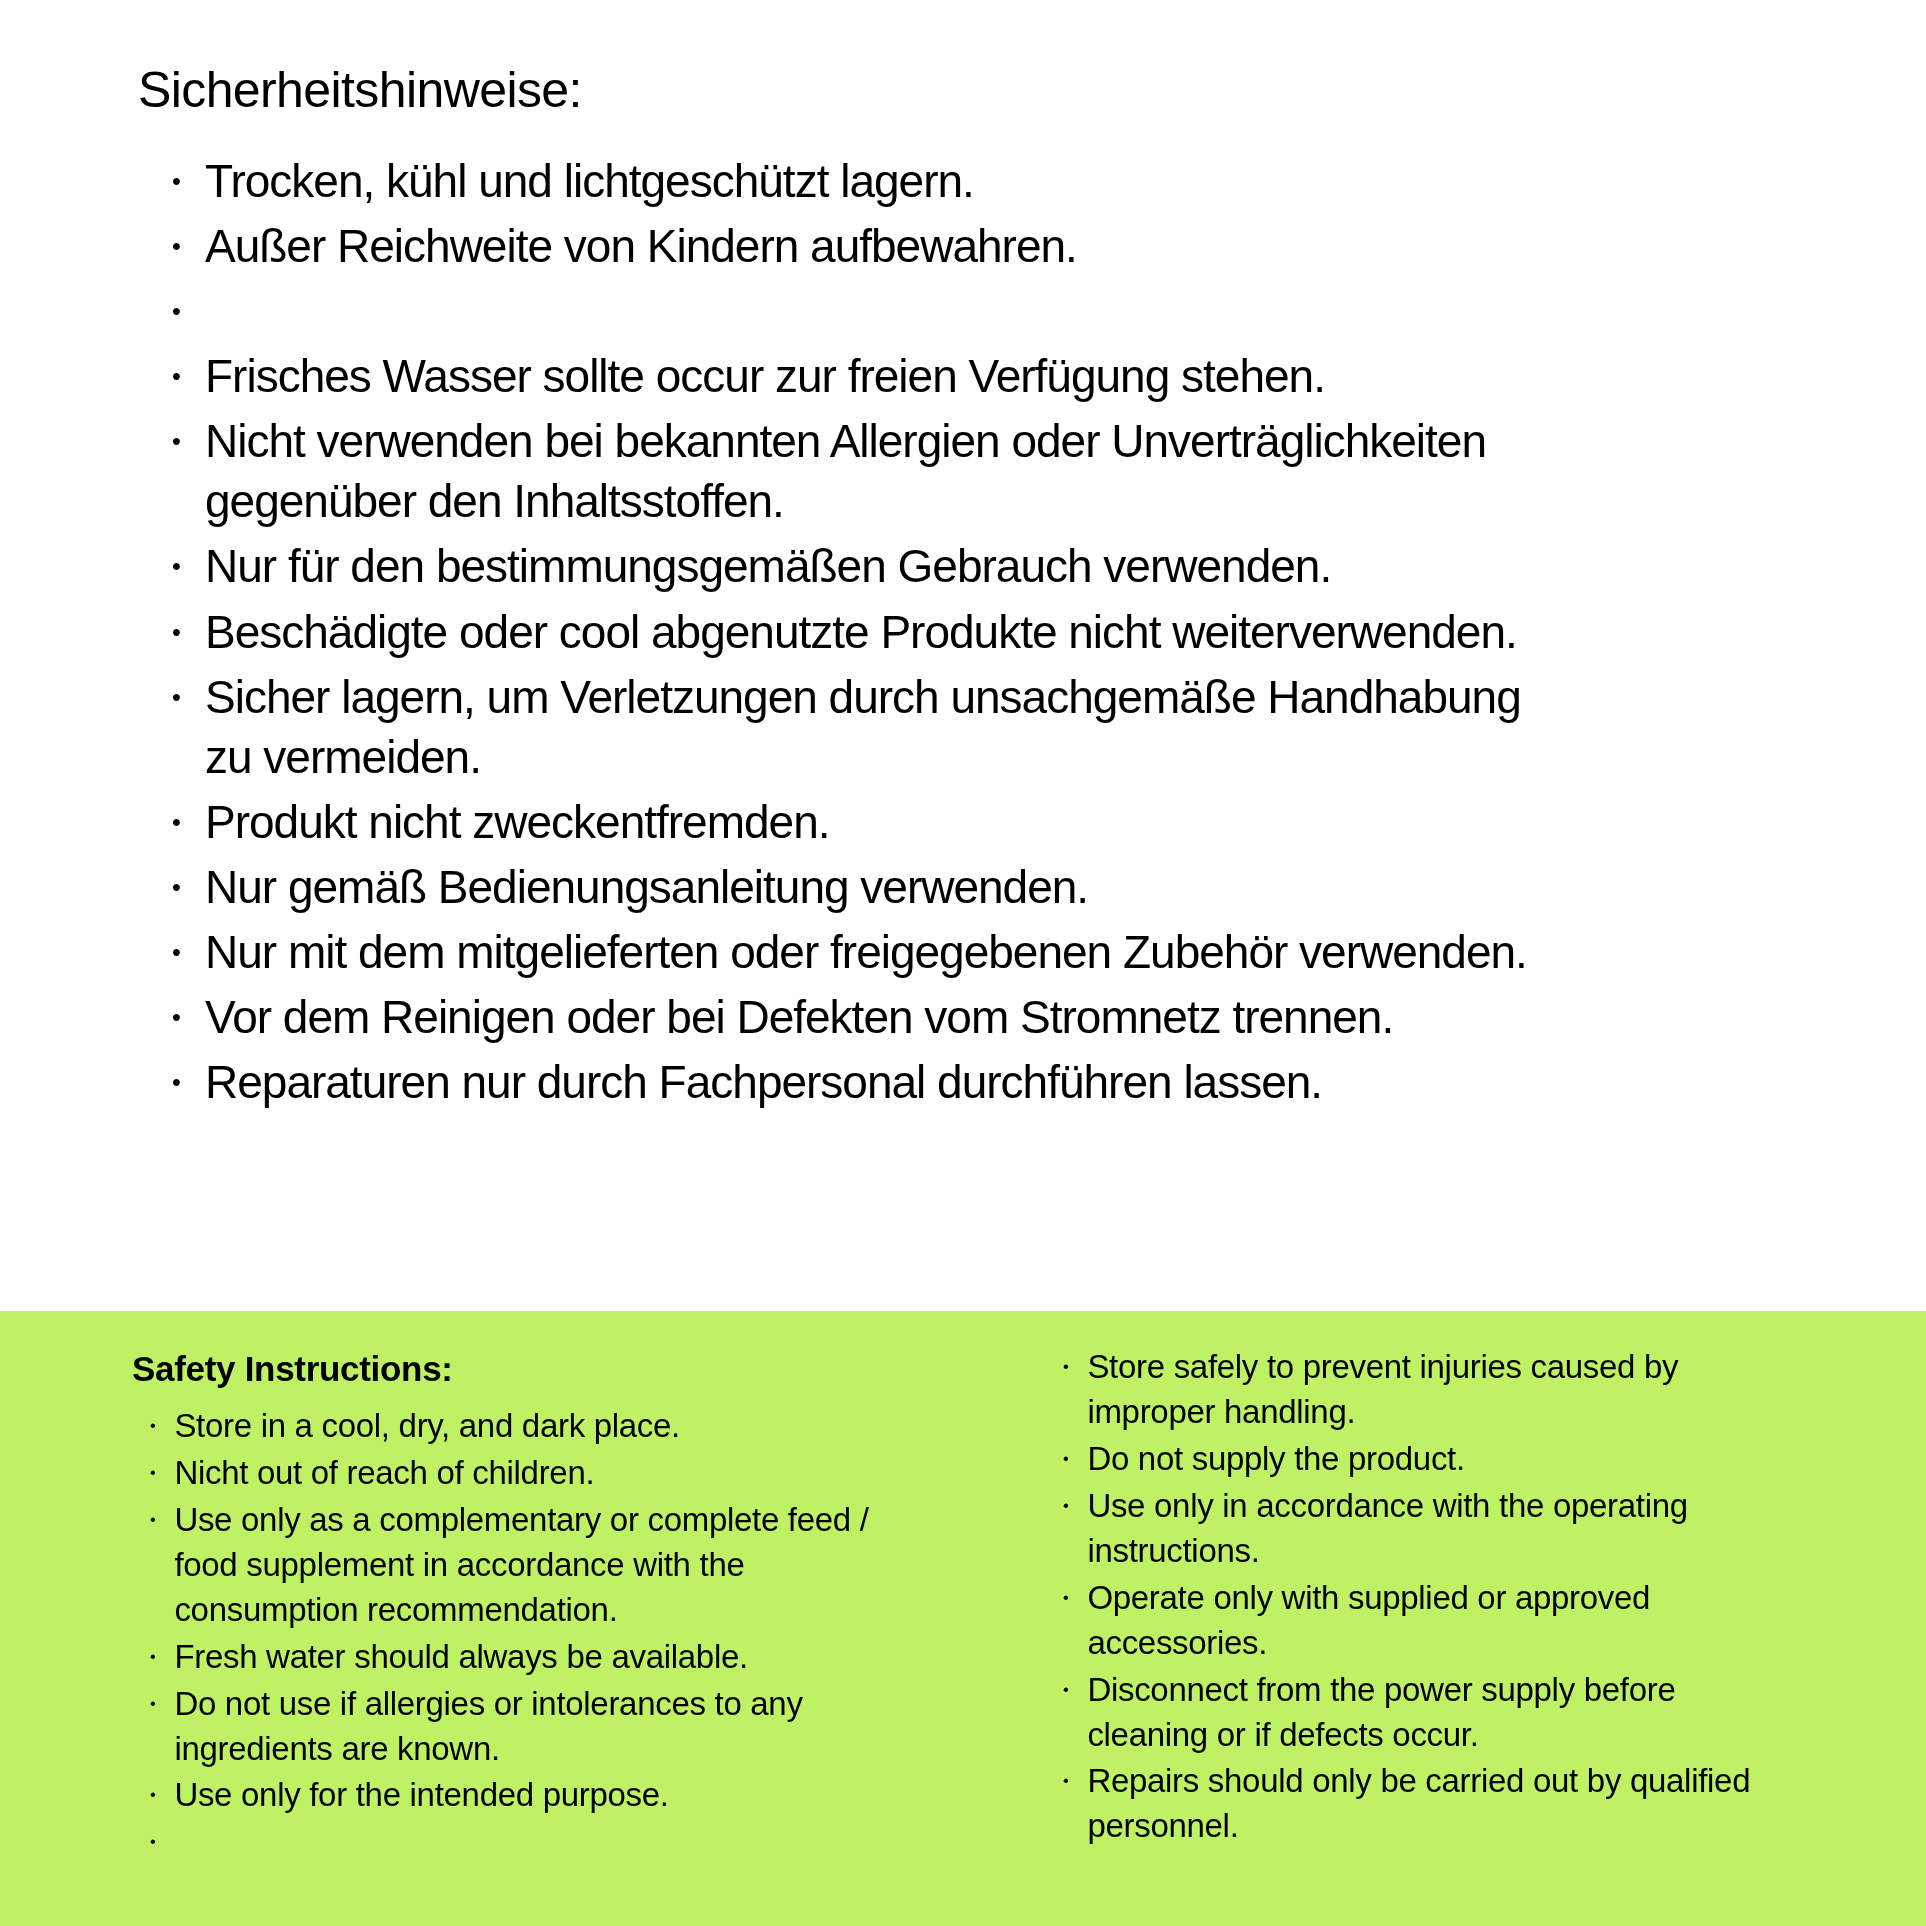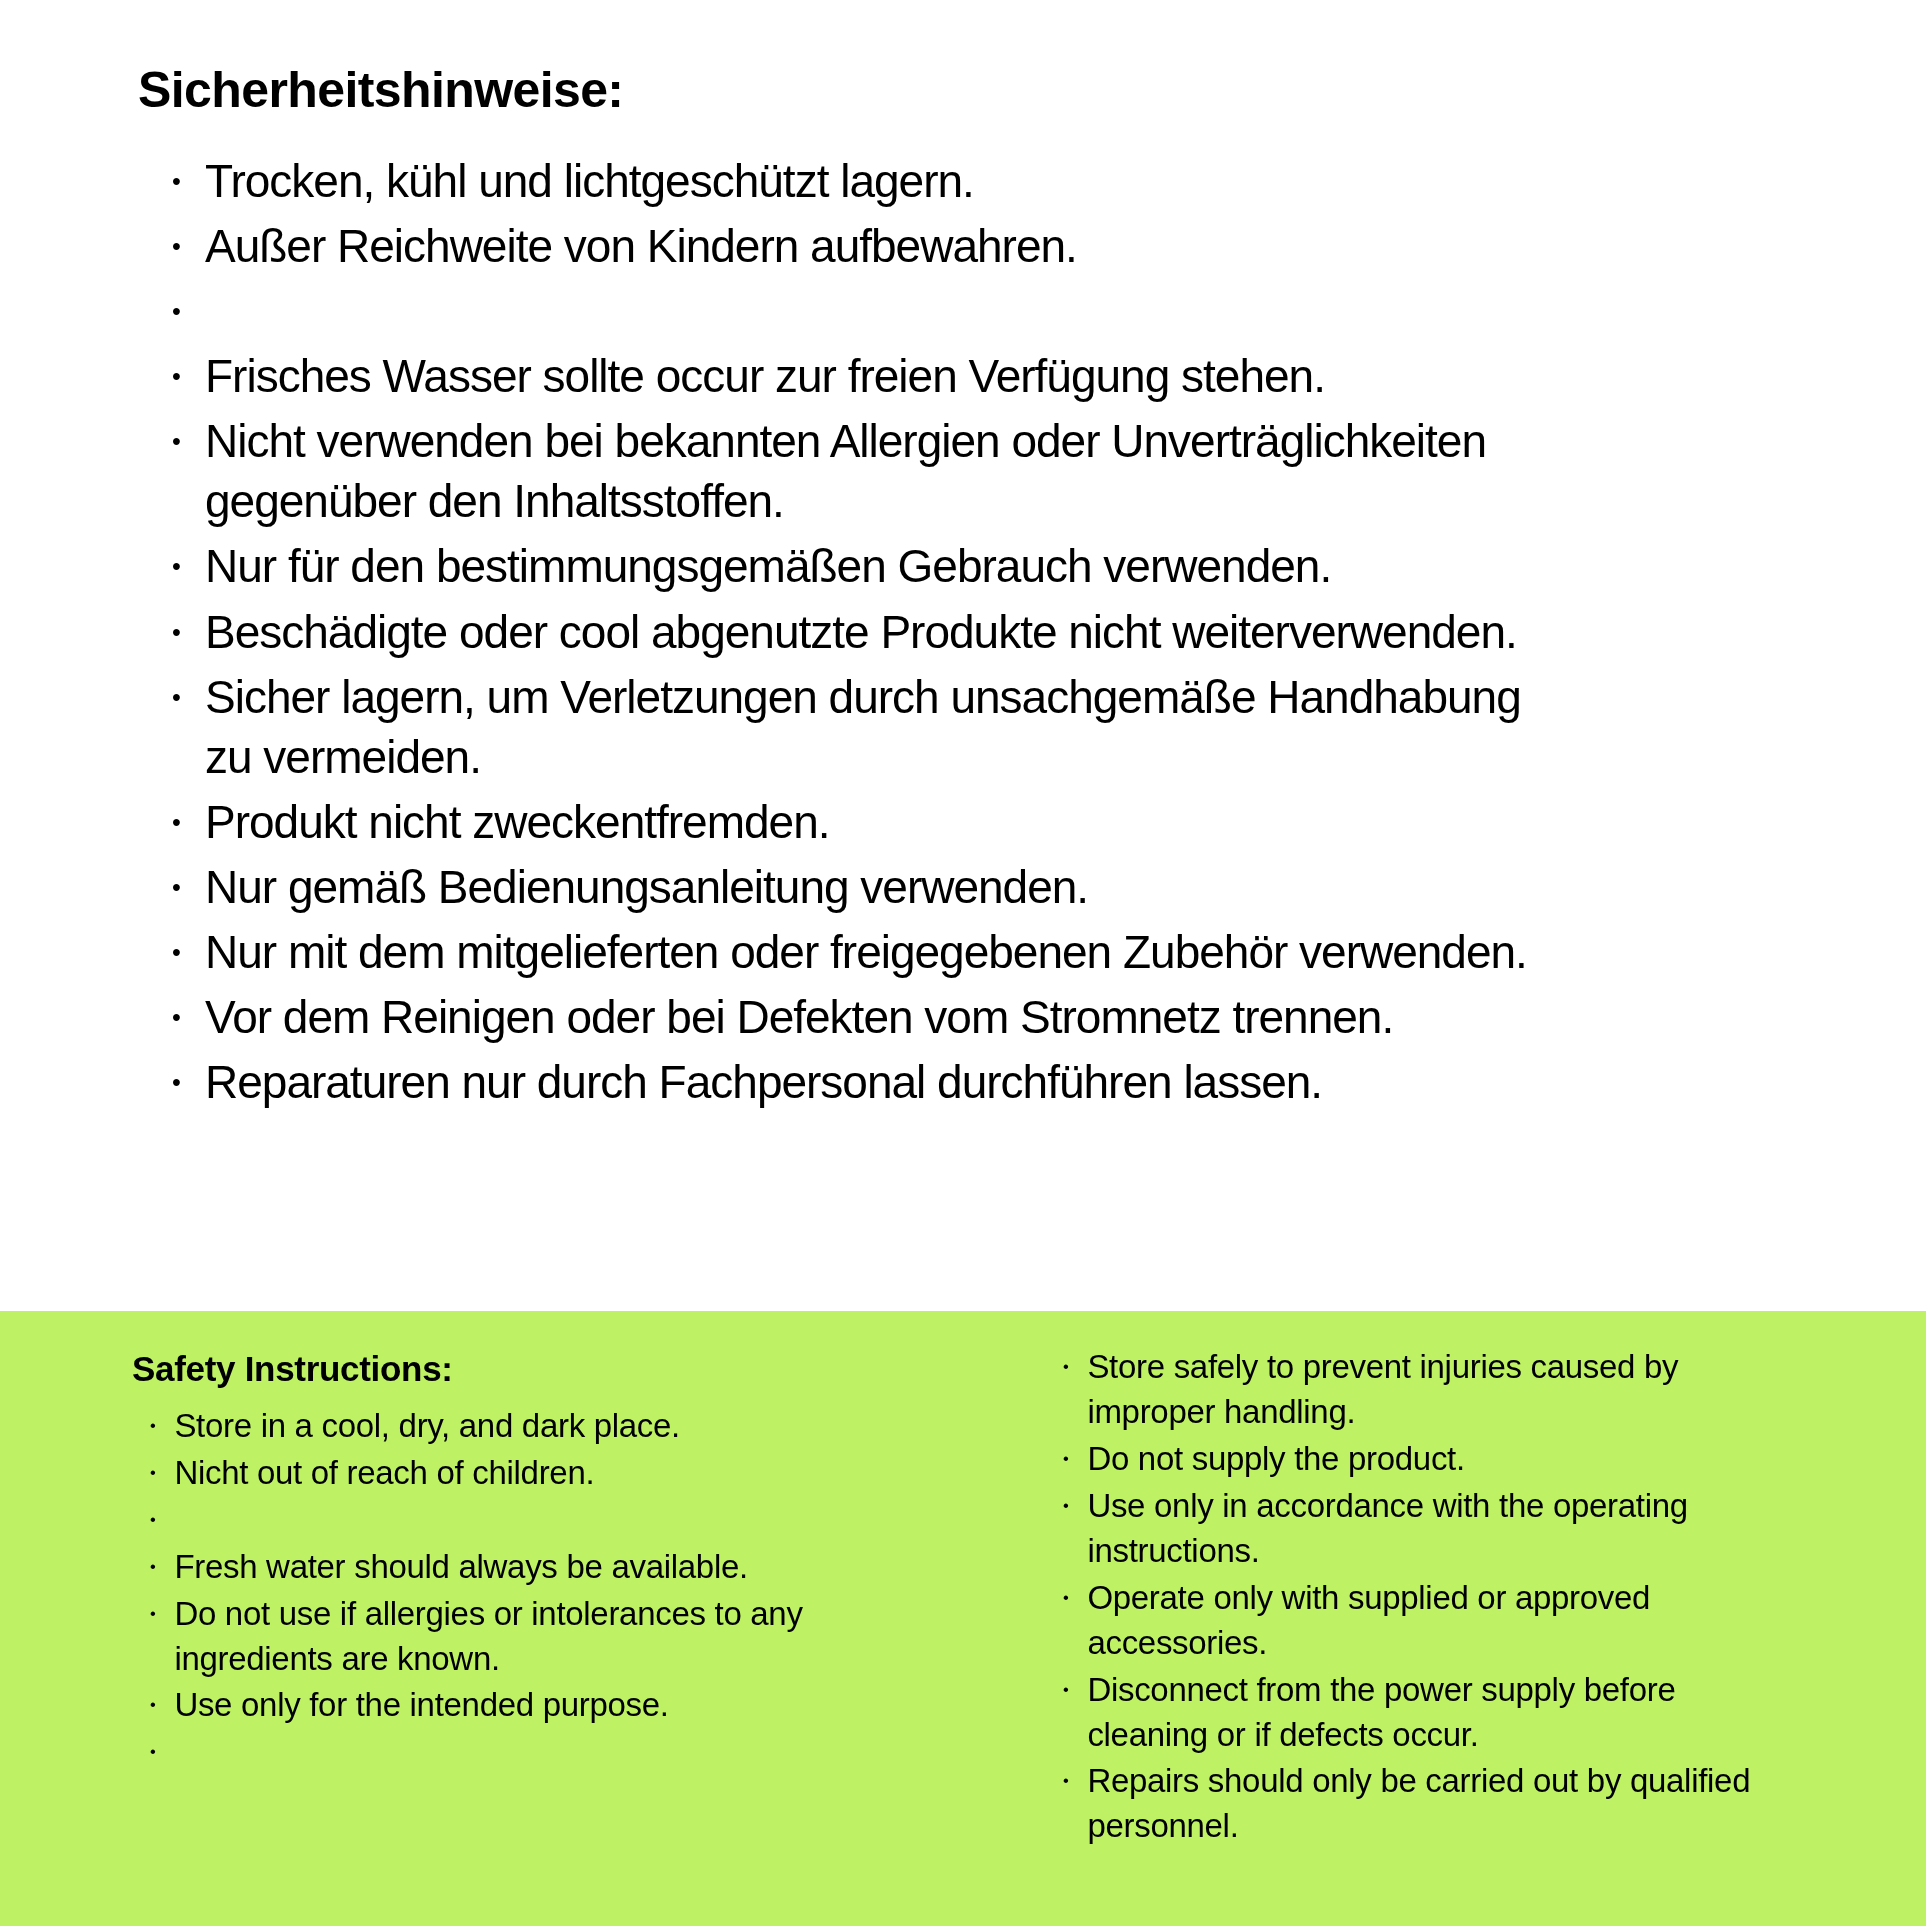--- a/index.html
+++ b/index.html
@@ -12,21 +12,21 @@
     font-family: "Liberation Sans", "DejaVu Sans", sans-serif;
     color: #000000;
   }
 
   
   .de-title {
     position: absolute;
     left: 138px;
     top: 61px;
     font-size: 50px;
-    font-weight: bold;
+    font-weight: normal;
     letter-spacing: -0.6px;
     white-space: nowrap;
   }
   .de-list {
     position: absolute;
     left: 172px;
     top: 151px;
     width: 1682px;
     font-size: 46px;
     line-height: 60px;
@@ -147,20 +147,23 @@
         <div class="b-item">
             <span class="b-dot">•</span>
             <span class="b-text">Store in a cool, dry, and dark place.</span>
           </div>
         <div class="b-item">
             <span class="b-dot">•</span>
             <span class="b-text">Nicht out of reach of children.</span>
           </div>
         <div class="b-item">
             <span class="b-dot">•</span>
+            <span class="b-text">Use only as a complementary or complete feed /
+food supplement in accordance with the
+consumption recommendation.</span>
           </div>
         <div class="b-item">
             <span class="b-dot">•</span>
             <span class="b-text">Fresh water should always be available.</span>
           </div>
         <div class="b-item">
             <span class="b-dot">•</span>
             <span class="b-text">Do not use if allergies or intolerances to any
 ingredients are known.</span>
           </div>

